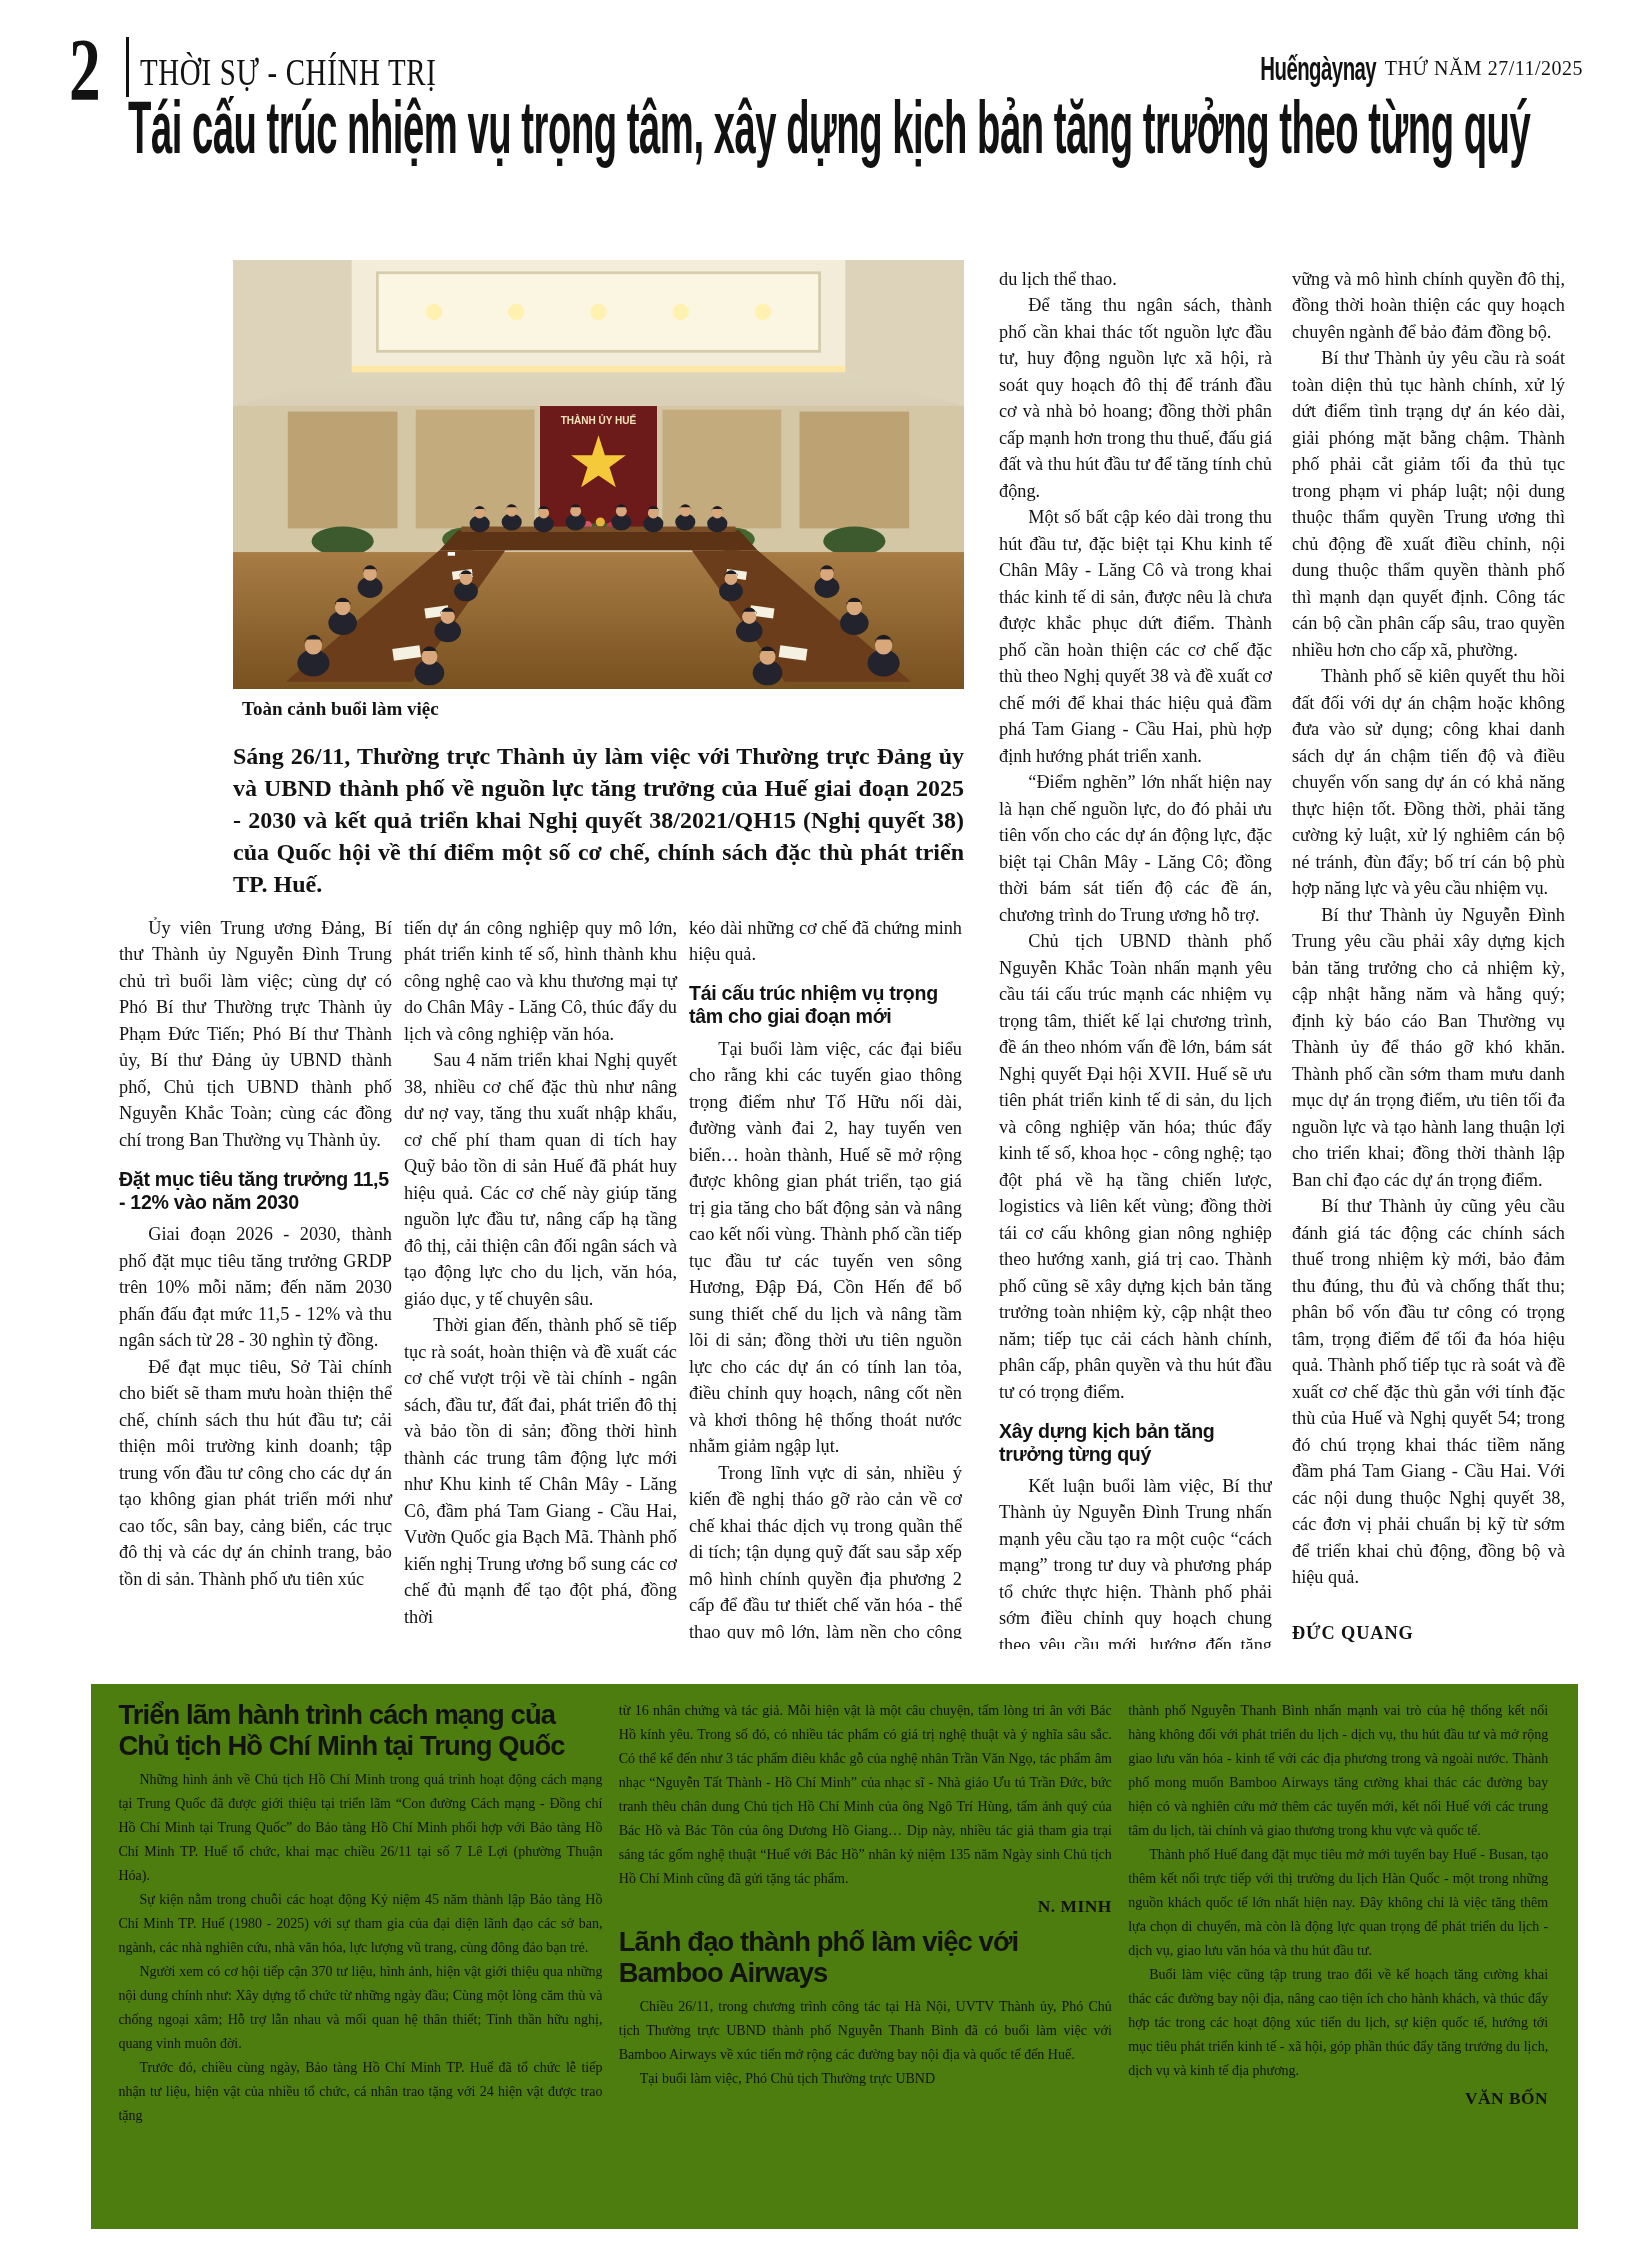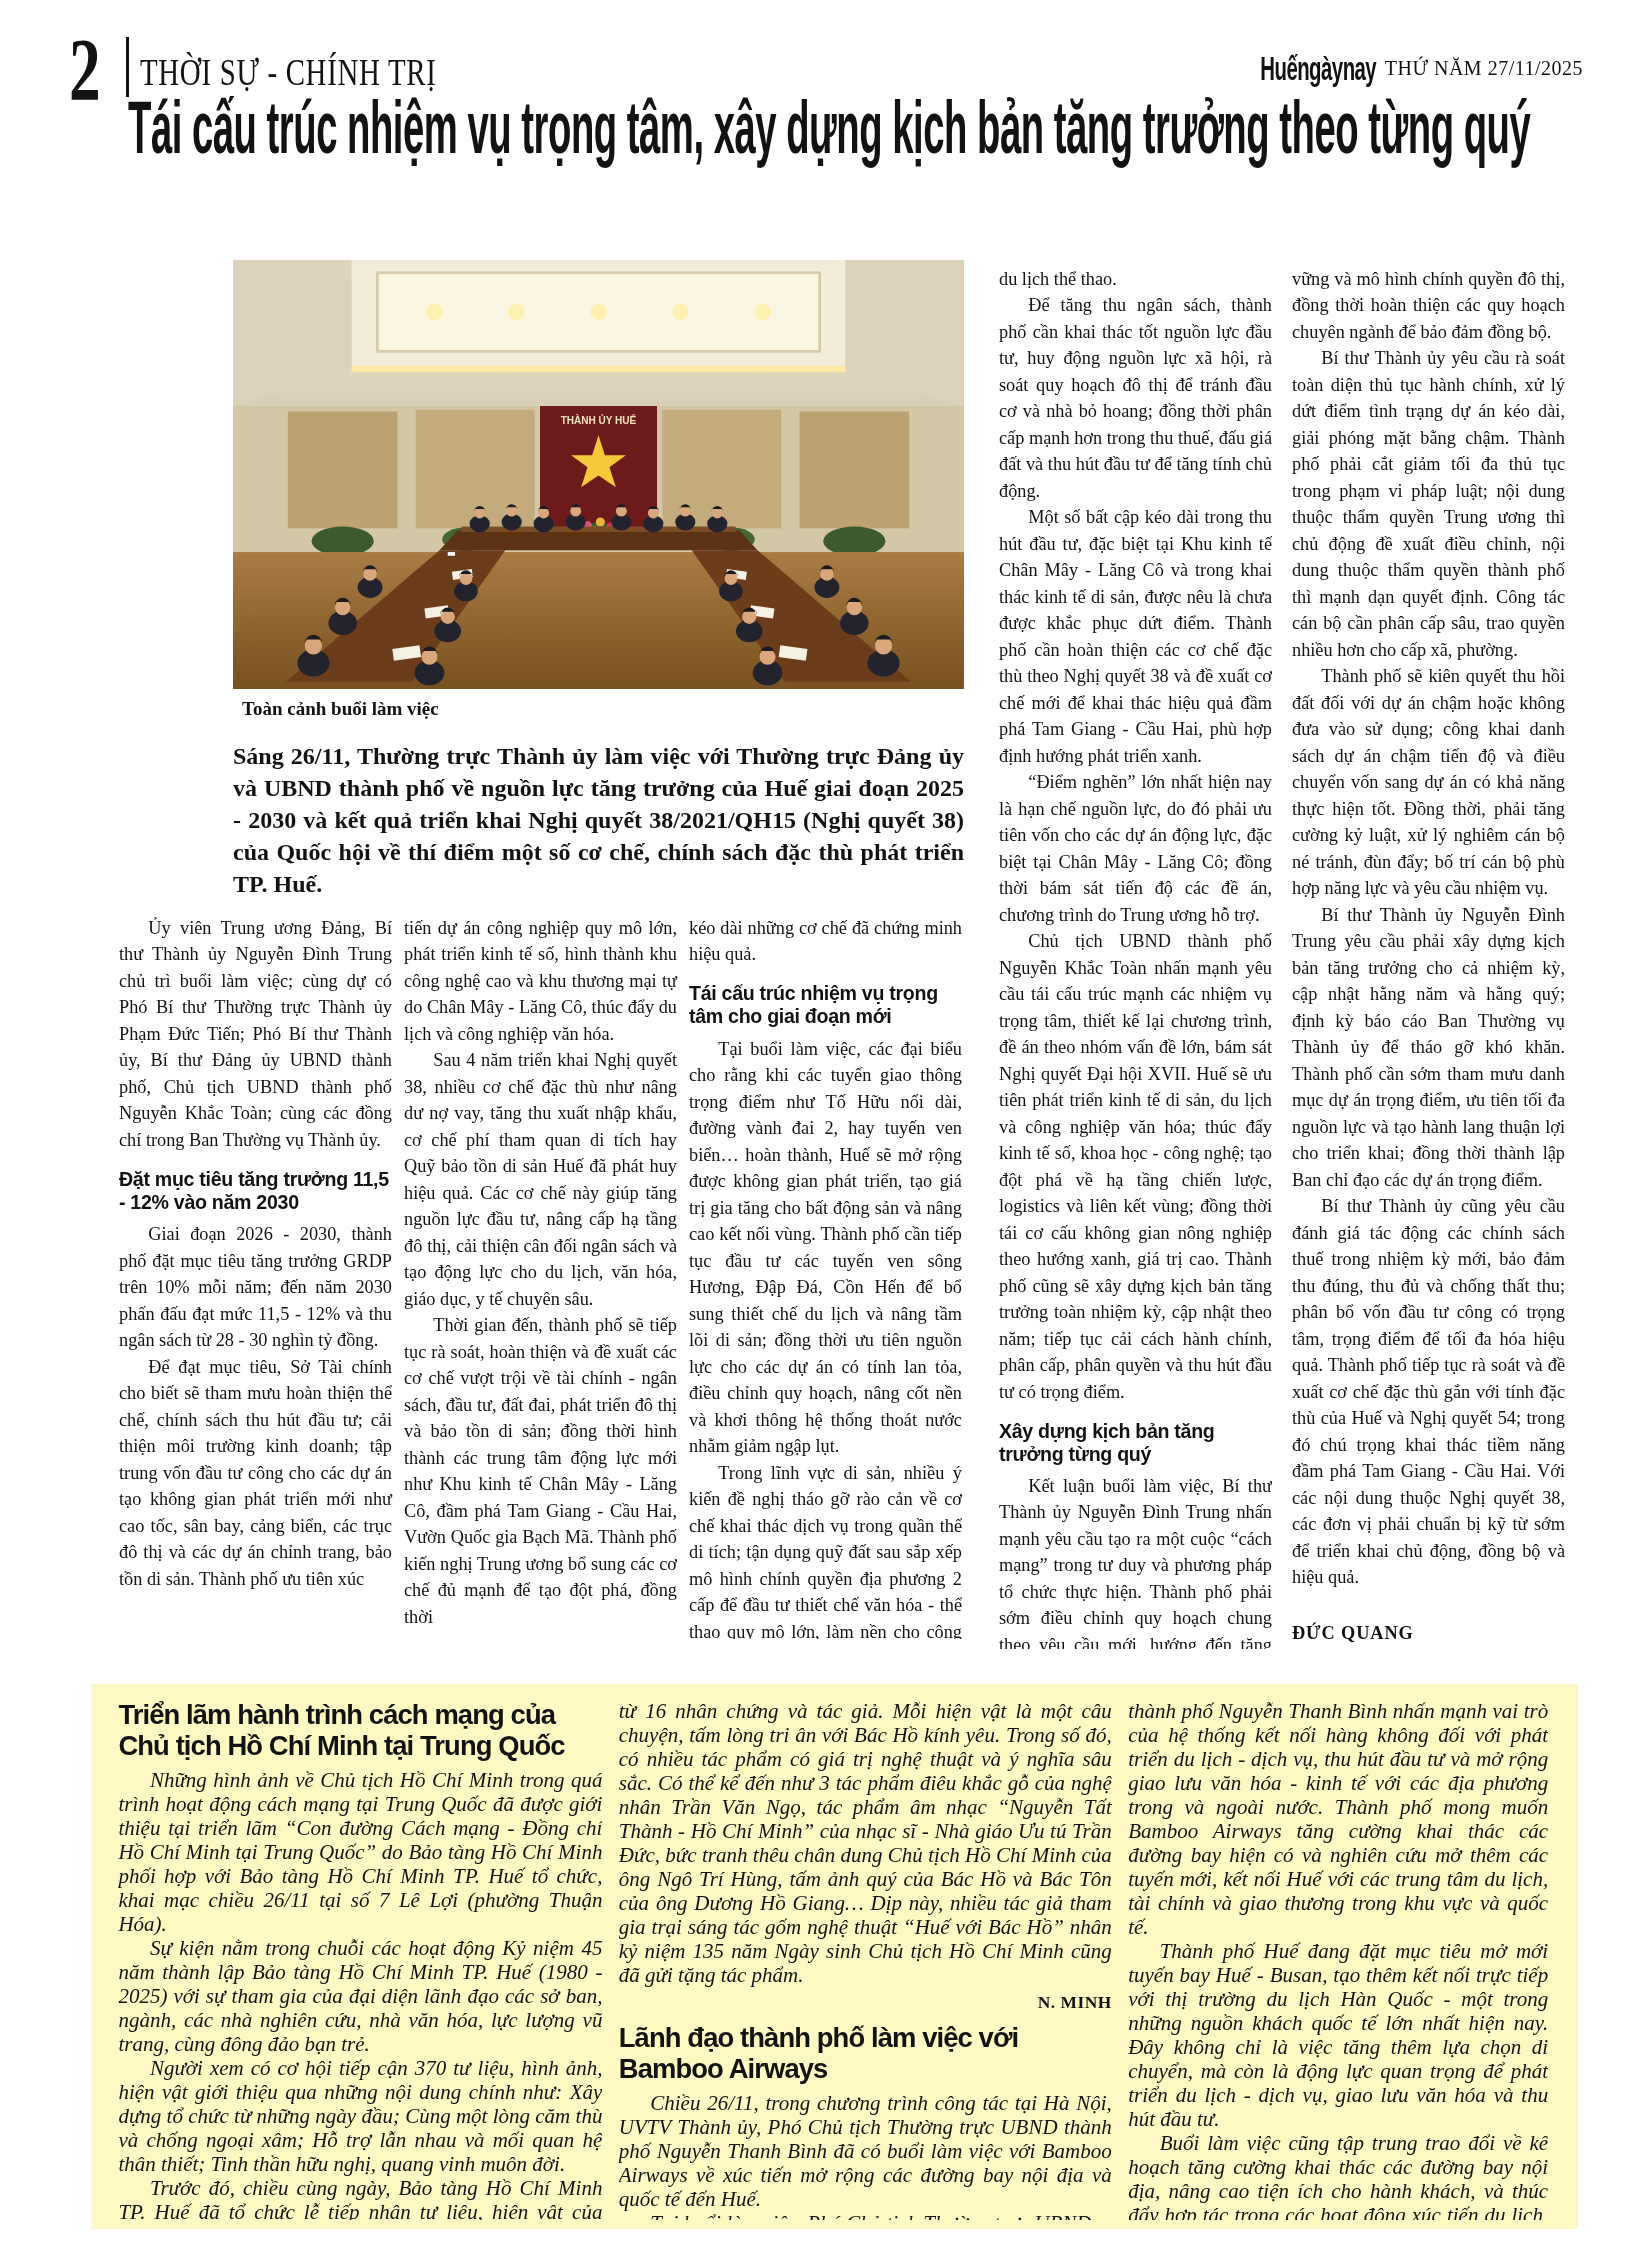--- a/index.html
+++ b/index.html
@@ -30,30 +30,30 @@
   .lede{margin:20px 0 0 114px;width:731px;font-weight:bold;font-size:24px;line-height:32px;text-align:justify;}
   .cols3{display:flex;gap:12px;margin-top:14.6px;height:724px;overflow:hidden;}
   .col{width:273px;flex:0 0 273px;}
   .tallcol{height:1389px;overflow:hidden;padding-top:5.5px;box-sizing:border-box;}
   .col p{margin:0;font-size:18.3px;line-height:26.5px;text-align:justify;}
   .col p.indent{text-indent:1.6em;}
   .col h3.subhead{margin:14.6px 0 7.3px 0;font-family:"Liberation Sans",sans-serif;font-weight:bold;
            font-size:19.6px;line-height:23px;letter-spacing:-0.3px;}
   .byline{margin-top:32px;text-align:left;font-weight:bold;font-size:18.3px;letter-spacing:0.9px;}
   
-  .gray-panel{position:absolute;left:91px;top:1684px;width:1487px;height:545px;background:#fef9c3;
+  .gray-panel{position:absolute;left:91px;top:1684px;width:1487px;height:545px;background:#4d7c0f;
            box-sizing:border-box;padding:14.6px 27.4px 9.1px 27.4px;display:flex;gap:16.4px;overflow:hidden;}
   .bblock{overflow:hidden;}
   .b1{width:484px;flex:0 0 484px;}
   .b2{width:493px;flex:0 0 493px;}
   .b3{width:420px;flex:0 0 420px;}
   .btitle{margin:0 0 7.3px 0;font-family:"Liberation Sans",sans-serif;font-weight:bold;
            font-size:27.4px;line-height:31px;letter-spacing:-0.9px;}
   .btitle.second{margin-top:9.1px;}
-  .bblock p{margin:0;font-size:21px;line-height:24px;text-align:justify;font-style:italic;}
+  .bblock p{margin:0;font-size:14px;line-height:24px;text-align:justify;}
   .bblock p.indent{text-indent:1.5em;}
   .bbyline{margin:5.5px 0 1.8px 0;text-align:right;font-weight:bold;font-size:17.4px;letter-spacing:0.5px;}
 </style>
 </head>
 <body>
 
 <div class="page">
 
   <div class="hdr">
     <div class="pagenum">2</div>

